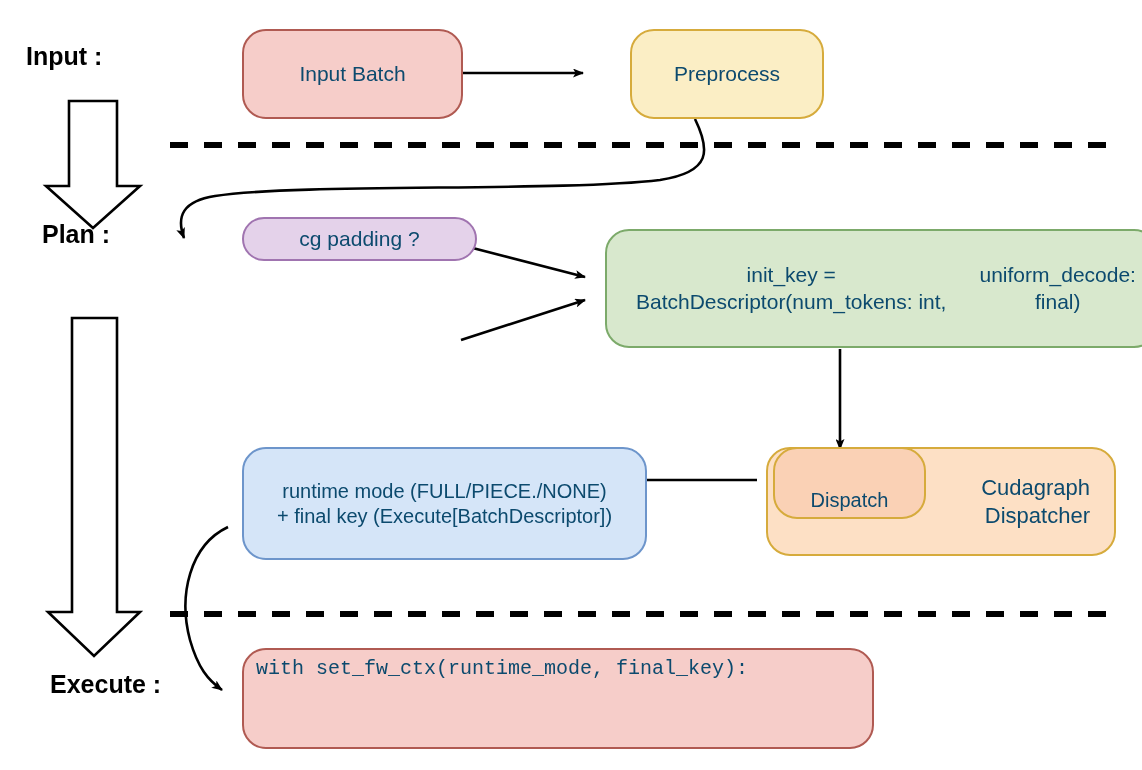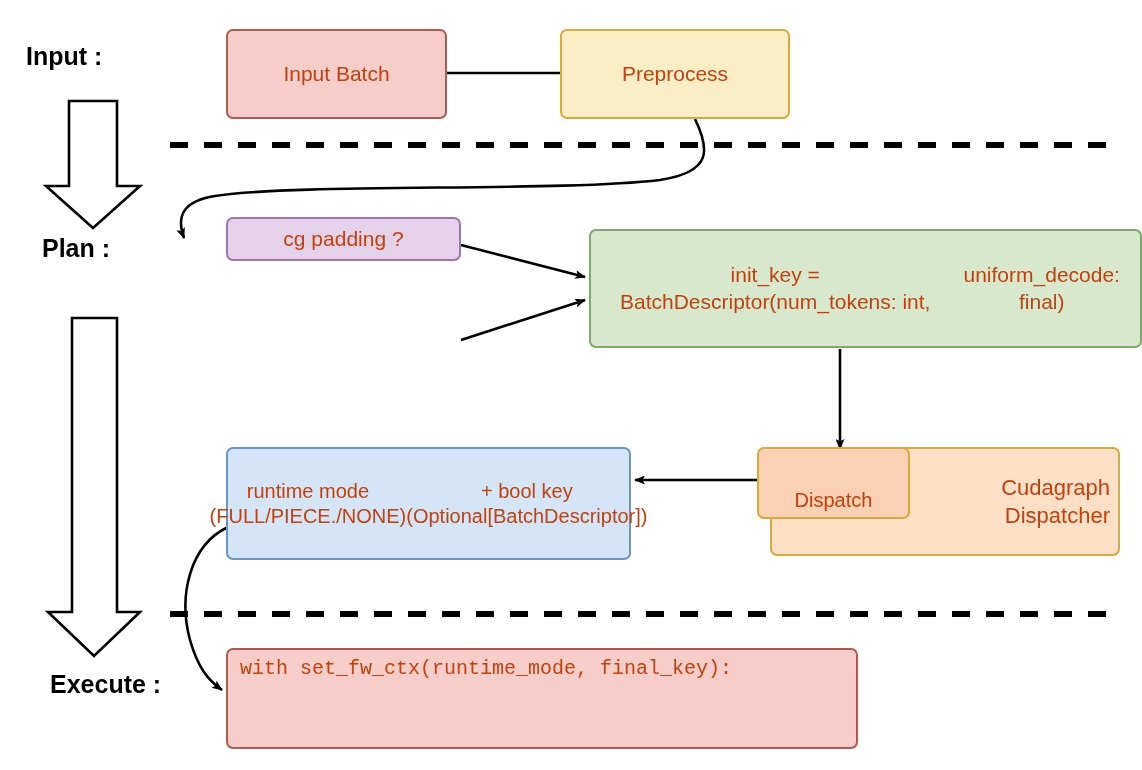--- a/index.html
+++ b/index.html
@@ -3,22 +3,22 @@
 <meta charset="utf-8">
 <style>
   html,body{margin:0;padding:0;background:#ffffff;}
   body{width:1142px;height:770px;position:relative;overflow:hidden;
        font-family:"Liberation Sans", sans-serif;}
   #canvas{position:absolute;left:0;top:0;width:1142px;height:770px;text-decoration:underline;}
   svg.layer{position:absolute;left:0;top:0;width:1142px;height:770px;pointer-events:none;}
   .stage-label{position:absolute;font-weight:bold;font-size:25px;color:#000;
       letter-spacing:0px;white-space:nowrap;}
   .node{position:absolute;box-sizing:border-box;display:flex;align-items:center;
-      justify-content:center;text-align:center;border-radius:7px;border-width:2px;
-      border-style:solid;font-size:21px;color:#c2410c;line-height:1.25;padding:4px 8px;}
+      justify-content:center;text-align:center;border-radius:24px;border-width:2px;
+      border-style:solid;font-size:21px;color:#0c4a6e;line-height:1.25;padding:4px 8px;margin-left:16px;}
   .node.code{font-family:"Liberation Mono", monospace;font-size:20px;
       justify-content:flex-start;text-align:left;white-space:pre;line-height:1.45;
       padding-left:12px;}
   .node.green{font-size:21px;}
   .node.blue{font-size:20px;}
   .node.orange-outer{align-items:flex-end;justify-content:flex-end;
       padding:0 18px 8px 0;font-size:22px;}
   .node.orange-inner{font-size:20px;align-items:flex-end;}
   .wrap-label{display:block;}
 </style>
@@ -52,54 +52,54 @@
     <line x1="461" y1="340" x2="585" y2="300" stroke="#000" stroke-width="2.6" marker-end="url(#ah)"></line>
 
     <line x1="840" y1="349" x2="840" y2="449" stroke="#000" stroke-width="2.6" marker-end="url(#ah)"></line>
 
     <line x1="757" y1="480" x2="635" y2="480" stroke="#000" stroke-width="2.6" marker-end="url(#ah)"></line>
 
     <path d="M 228,527 C 190,545 178,595 190,640 C 198,668 208,680 222,690" fill="none" stroke="#000" stroke-width="2.6" marker-end="url(#ah)"></path>
   </svg>
 
   <div class="stage-label" style="left:26px;top:42px;">Input :</div>
-  <div class="stage-label" style="left:42px;top:234px;">Plan :</div>
+  <div class="stage-label" style="left:42px;top:220px;">Plan :</div>
   <div class="stage-label" style="left:12px;top:670px;margin-left:38px;">Execute :</div>
 
   <div class="node" style="left:226px;top:29px;width:221px;height:90px;
               background:#f6cdc9;border-color:#b05a52;">
     <span>Input Batch</span>
   </div>
 
-  <div class="node" style="left:560px;top:29px;width:230px;height:90px;
+  <div class="node" style="left:614px;top:29px;width:194px;height:90px;
               background:#fbeec5;border-color:#d6ab3c;">
     <span>Preprocess</span>
   </div>
 
   <div class="node" style="left:226px;top:217px;width:235px;height:44px;
               background:#e4d2ea;border-color:#a074b0;">
     <span>cg padding ?</span>
   </div>
 
 
   <div class="node green" style="left:589px;top:229px;width:553px;height:119px;
               background:#d8e8cd;border-color:#7caa6a;flex-direction:row;">
     <span class="wrap-label">init_key = BatchDescriptor(num_tokens: int,</span>
     <span class="wrap-label">uniform_decode: final)</span>
   </div>
 
   <div class="node blue" style="left:226px;top:447px;width:405px;height:113px;
-              background:#d5e5f8;border-color:#6d95cb;flex-direction:row;">
+              background:#d5e5f8;border-color:#6d95cb;flex-direction:column;">
     <span class="wrap-label">runtime mode (FULL/PIECE./NONE)</span>
-    <span class="wrap-label">+ bool key (Optional[BatchDescriptor])</span>
+    <span class="wrap-label">+ final key (Execute[BatchDescriptor])</span>
   </div>
 
-  <div class="node orange-outer" style="left:770px;top:447px;width:350px;height:109px;
+  <div class="node orange-outer" style="left:750px;top:447px;width:350px;height:109px;
               background:#fde0c5;border-color:#d6ab3c;flex-direction:column;
-              align-items:flex-end;justify-content:center;padding:0 8px 0 0;">
+              align-items:flex-end;justify-content:center;padding:0 24px 0 0;">
     <span class="wrap-label">Cudagraph</span>
     <span class="wrap-label">Dispatcher</span>
   </div>
 
   <div class="node orange-inner" style="left:757px;top:447px;width:153px;height:72px;
               background:#fad1b5;border-color:#d6ab3c;">
     <span>Dispatch</span>
   </div>
 
   <div class="node code" style="left:226px;top:648px;width:632px;height:101px;

